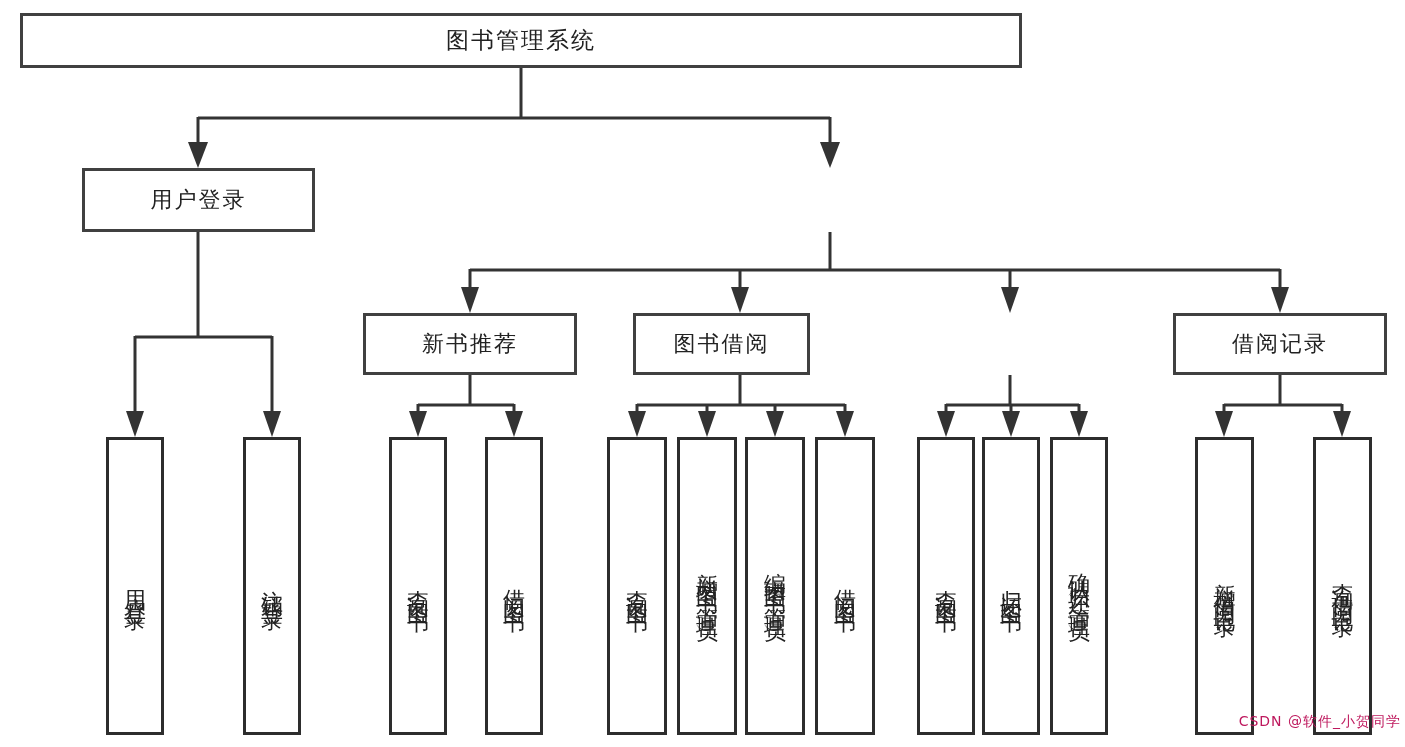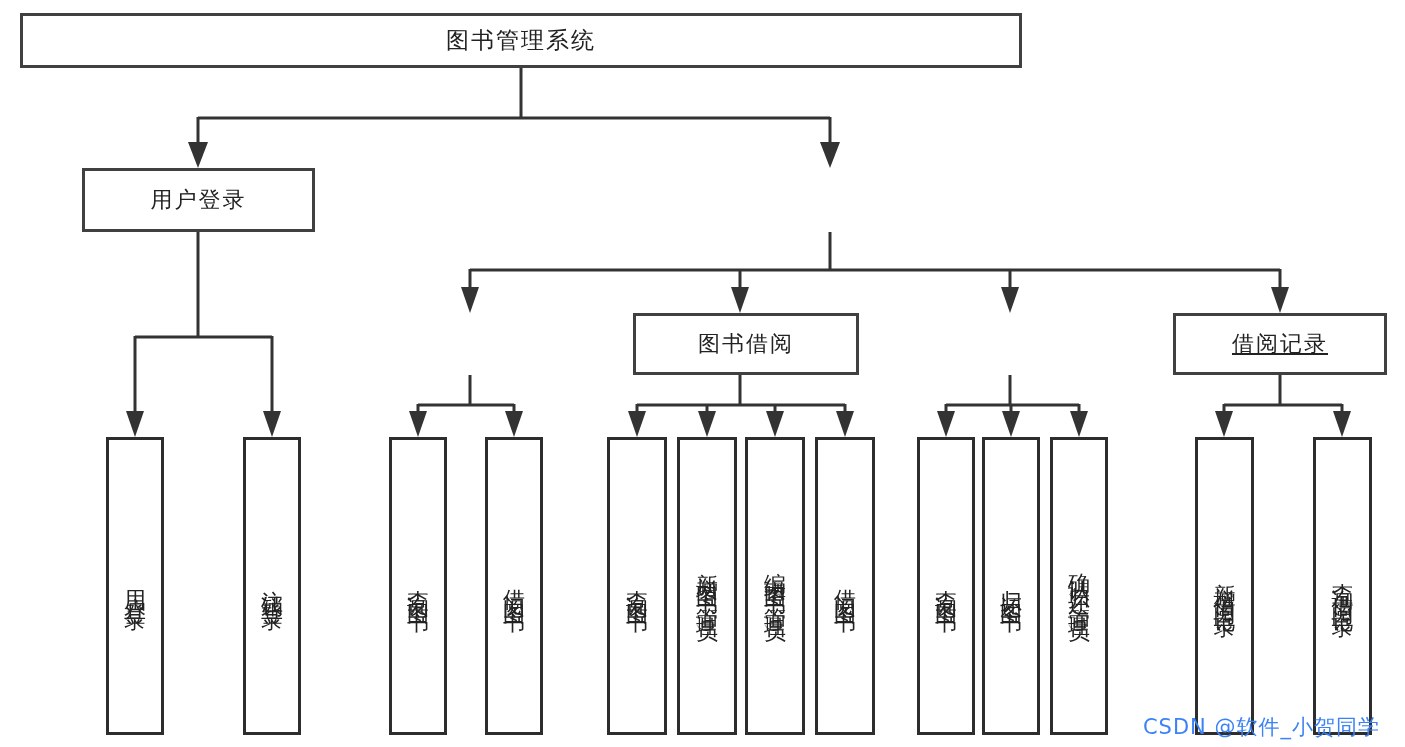--- a/index.html
+++ b/index.html
@@ -51,24 +51,24 @@
   .vlabel {
     writing-mode: vertical-rl;
     font-size: 22px;
     letter-spacing: 7px;
     white-space: nowrap;
     line-height: 1;
   }
   #watermark {
     position: absolute;
     top: 713px;
-    right: 25px;
-    font-size: 21px;
+    right: 4px;
+    font-size: 14px;
     letter-spacing: 1px;
-    color: #3b82f6;
+    color: #be185d;
     white-space: nowrap;
     z-index: 6;
   }
 </style>
 </head>
 <body>
 
 <div id="canvas">
 
   <svg id="wires" viewBox="0 0 1405 747" xmlns="http://www.w3.org/2000/svg">
@@ -145,24 +145,27 @@
   </svg>
 
   <div class="box root" style="left:20px; top:13px; width:1002px; height:55px;">
     <span class="hlabel">图书管理系统</span>
   </div>
 
   <div class="box" style="left:82px; top:168px; width:233px; height:64px;">
     <span class="hlabel">用户登录</span>
   </div>
 
-  <div class="box" style="left:633px; top:313px; width:226px; height:62px;">
+  <div class="box" style="left:363px; top:313px; width:214px; height:62px;">
+    <span class="hlabel">新书推荐</span>
+  </div>
+  <div class="box" style="left:633px; top:313px; width:177px; height:62px;">
     <span class="hlabel">图书借阅</span>
   </div>
-  <div class="box" style="left:1173px; top:313px; width:214px; height:62px;text-decoration:underline;">
+  <div class="box" style="left:1173px; top:313px; width:214px; height:62px;">
     <span class="hlabel">借阅记录</span>
   </div>
 
   <div class="vbox" style="left:106px; width:58px;">
     <span class="vlabel">用户登录</span>
   </div>
   <div class="vbox" style="left:243px; width:58px;">
     <span class="vlabel">注销登录</span>
   </div>
 

